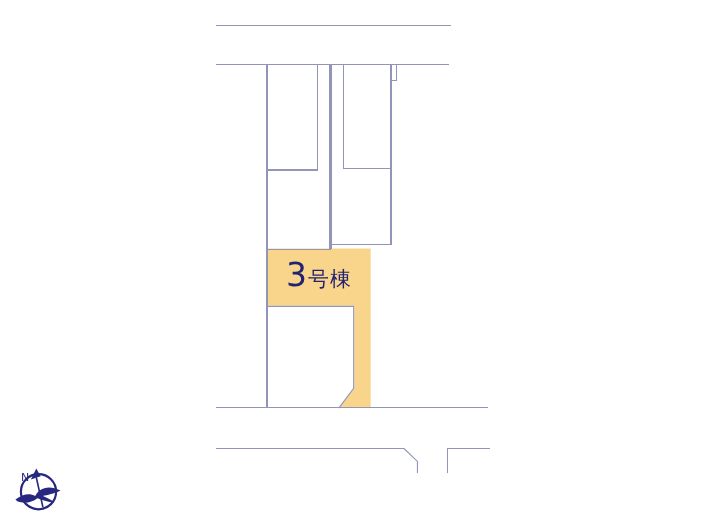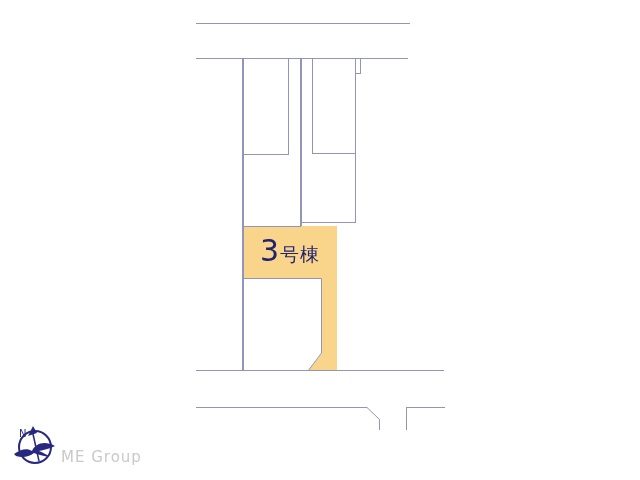--- a/index.html
+++ b/index.html
@@ -70,15 +70,14 @@
   <svg class="compass" viewBox="0 0 48 48">
     <g fill="none" stroke="#28287E">
       <circle cx="22" cy="24" r="16" stroke-width="2"></circle>
       <path d="M26,38 L20,11" stroke-width="1.5"></path>
     </g>
     <polygon points="20,3 15,13 24,10" fill="#28287E"></polygon>
     <text x="6" y="14" font-size="10" fill="#28287E">N</text>
     <path fill="#28287E" d="M1,31 C8,26 14,25 19,28 C22,21 31,17 42,23 C36,26 30,27 26,28
              C30,30 34,31 36,34 C29,33 24,31 21,30 C16,34 9,35 3,33 Z"></path>
   </svg>
-  <div class="brand">ME Group</div>
 
 </div>
 
 </body></html>

